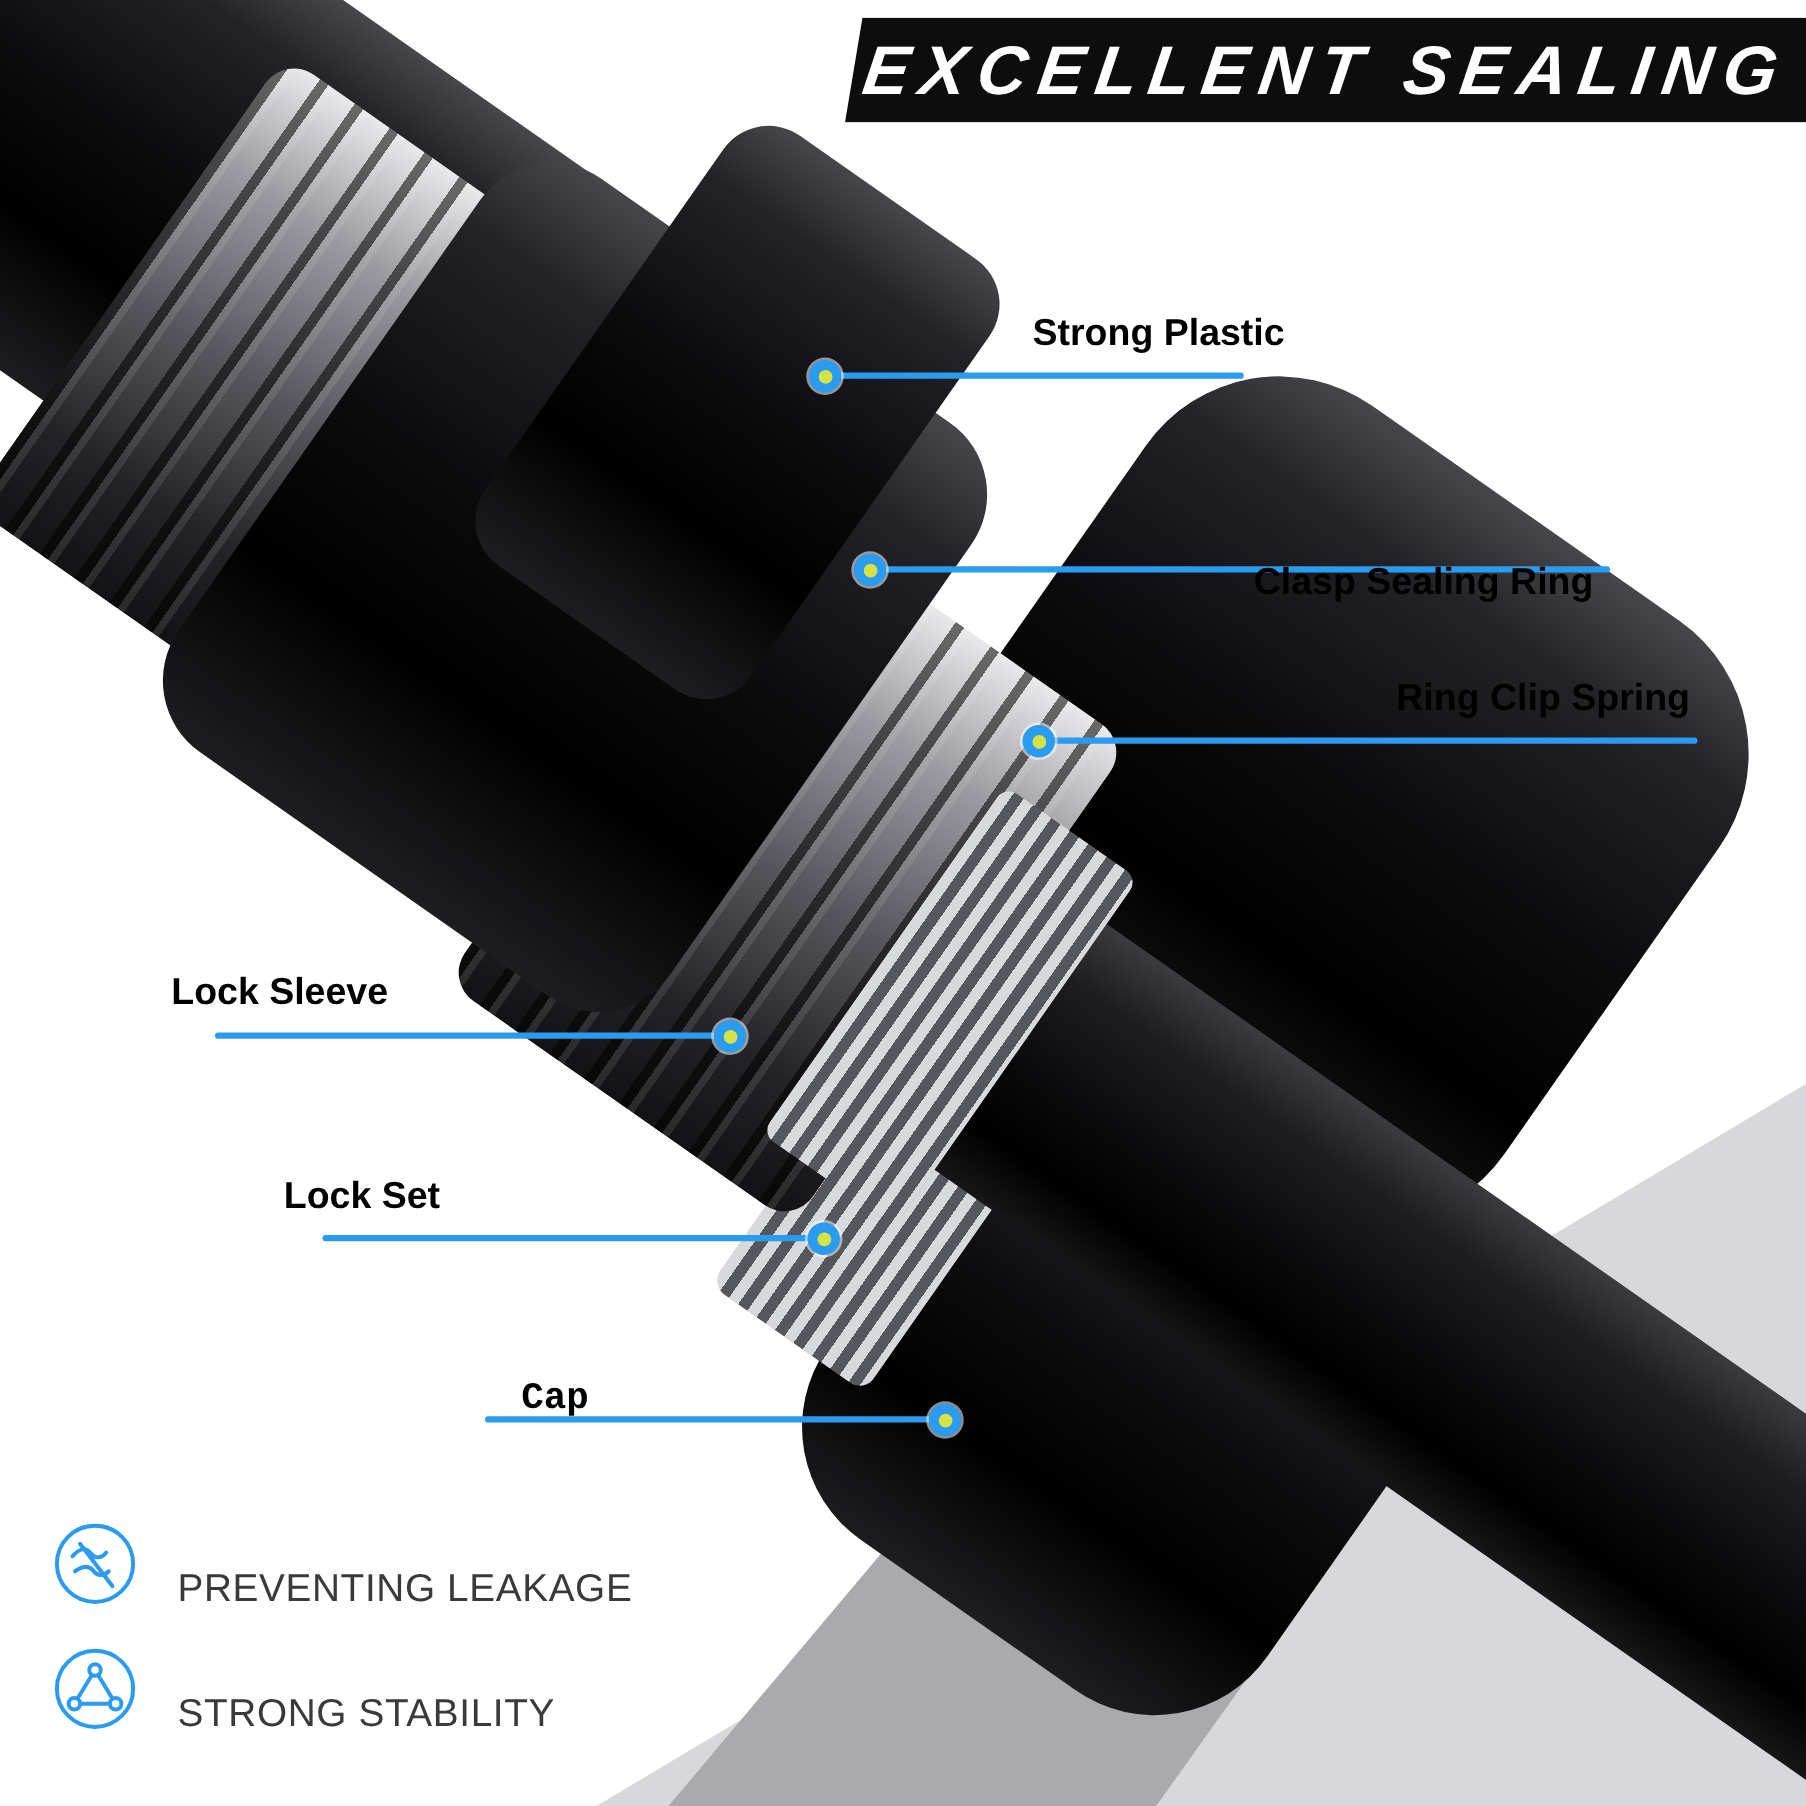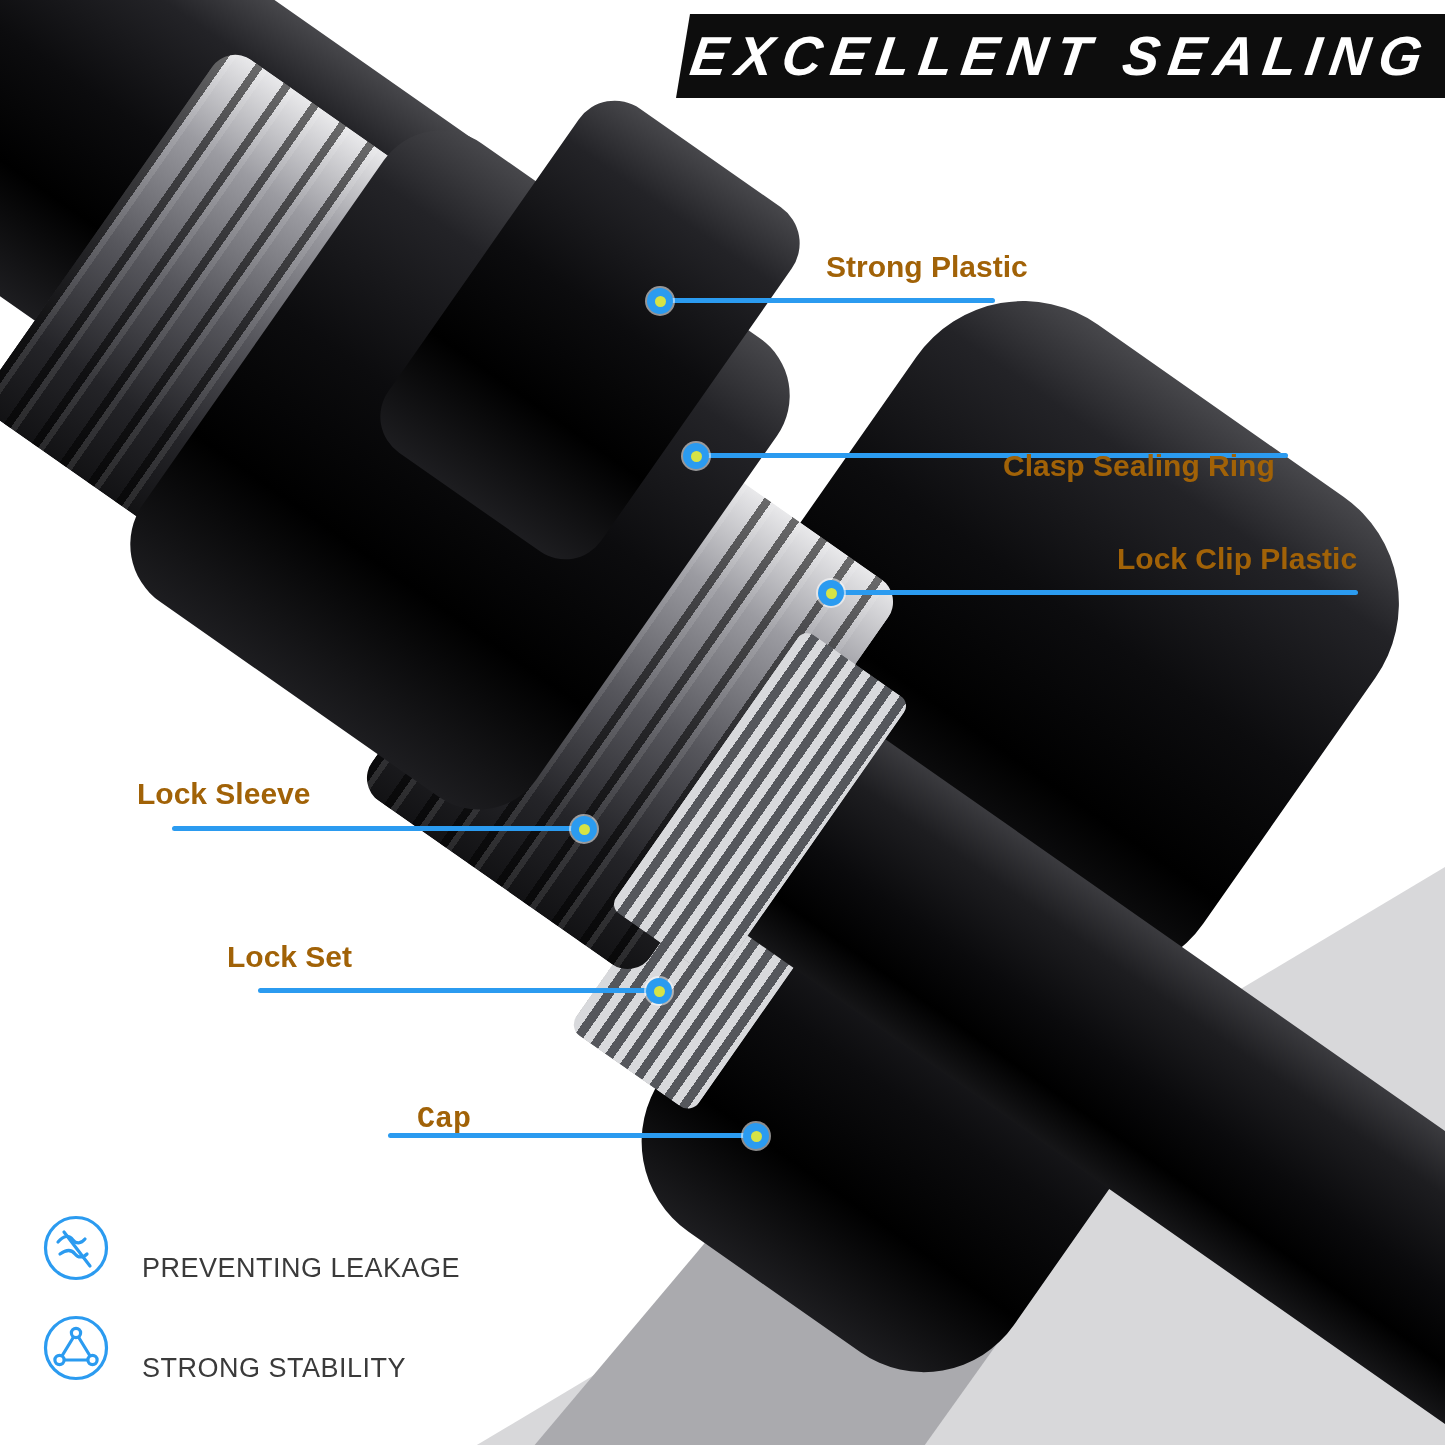--- a/index.html
+++ b/index.html
@@ -22,31 +22,31 @@
       linear-gradient(to bottom,rgba(207,208,211,.55),rgba(50,51,56,.8));}
 
   
   .banner{position:absolute;left:676px;top:14px;width:769px;height:84px;
     display:flex;align-items:center;justify-content:center;
     background:var(--banner-bg,#0d0d0d);clip-path:polygon(14px 0,100% 0,100% 100%,0 100%);z-index:20;}
   .banner span{color:var(--banner-text,#fff);font-size:55px;font-weight:800;font-style:italic;
     letter-spacing:9px;white-space:nowrap;transform:skewX(-8deg);}
 
   
-  .co-label{position:absolute;font-size:30px;font-weight:700;color:#a16207;white-space:nowrap;z-index:21;}
+  .co-label{position:absolute;font-size:30px;font-weight:700;color:#000000;white-space:nowrap;z-index:21;}
   .co-line{position:absolute;height:5px;background:var(--accent,#2b9bf0);border-radius:3px;z-index:20;}
   .co-dot{position:absolute;width:26px;height:26px;border-radius:50%;background:var(--accent,#2b9bf0);
     display:flex;align-items:center;justify-content:center;z-index:22;
     box-shadow:0 0 0 2px rgba(255,255,255,.55);}
   .co-dot i{display:block;width:11px;height:11px;border-radius:50%;background:var(--dot,#d6e346);}
 
   
   .feature{position:absolute;display:flex;align-items:center;gap:32px;z-index:21;}
   .feature svg{display:block;color:var(--accent,#2b9bf0);}
-  .feature .ftext{font-size:27px;color:var(--feature-text,#3a3a3a);letter-spacing:.5px;margin-top:41px;}
+  .feature .ftext{font-size:31px;color:var(--feature-text,#3a3a3a);letter-spacing:.5px;margin-top:41px;}
 </style>
 </head>
 <body>
 
 <div class="canvas">
 
   <div class="wedge wedge-light"></div>
   <div class="wedge wedge-mid"></div>
 
   <div class="piece p-dark" style="left:780px;top:360px;width:560px;height:560px;border-radius:130px;z-index:1;"></div>
@@ -78,21 +78,21 @@
   <div class="co-dot" style="left:647px;top:288px;">
       <i></i>
     </div>
 
   <div class="co-label" style="left:1003px;top:405px;margin-top:44px;">Clasp Sealing Ring</div>
   <div class="co-line" style="left:696px;top:453px;width:592px;"></div>
   <div class="co-dot" style="left:683px;top:443px;">
       <i></i>
     </div>
 
-  <div class="co-label" style="left:1117px;top:542px;">Lock Clip Plastic</div>
+  <div class="co-label" style="left:1117px;top:542px;">Ring Clip Spring</div>
   <div class="co-line" style="left:831px;top:590px;width:527px;"></div>
   <div class="co-dot" style="left:818px;top:580px;">
       <i></i>
     </div>
 
   <div class="co-label" style="left:137px;top:777px;">Lock Sleeve</div>
   <div class="co-line" style="left:172px;top:826px;width:412px;"></div>
   <div class="co-dot" style="left:571px;top:816px;">
       <i></i>
     </div>

